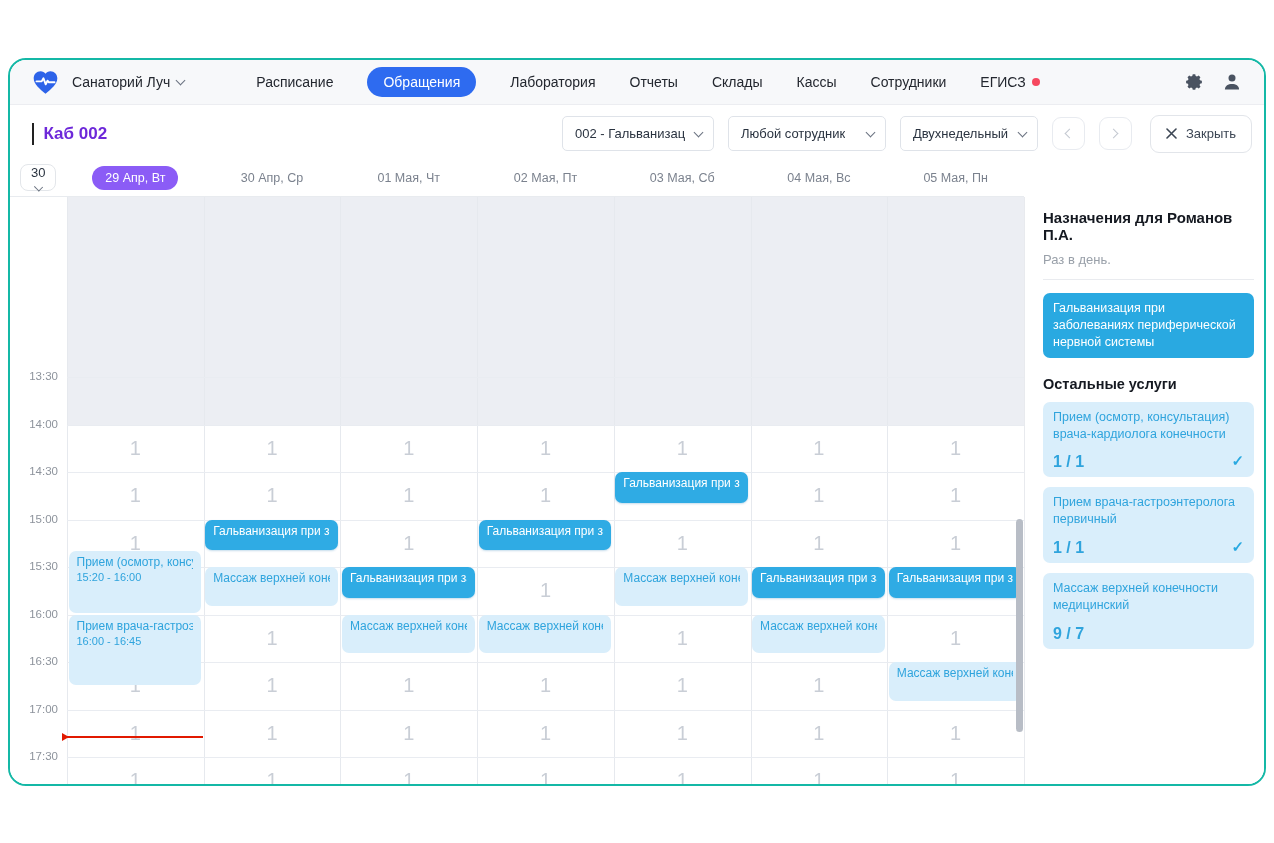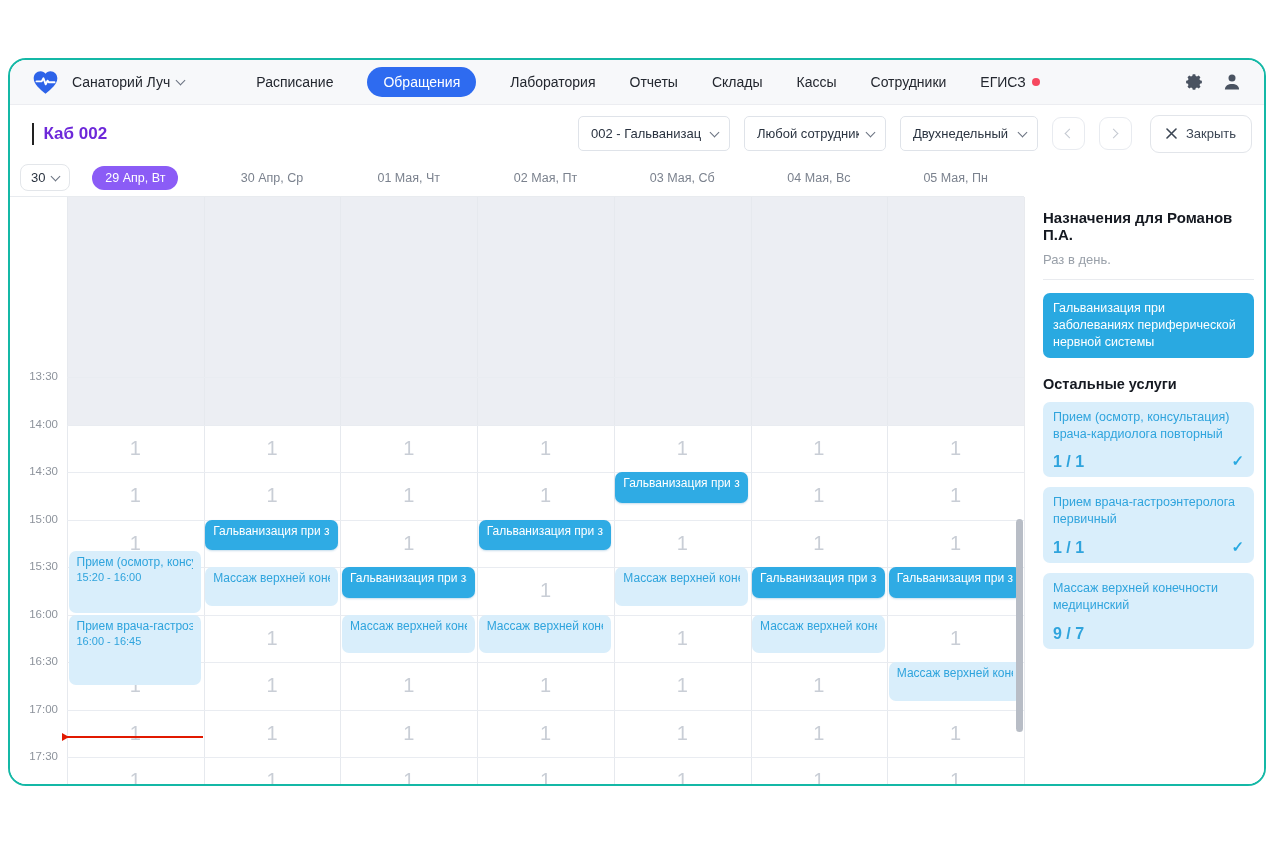--- a/index.html
+++ b/index.html
@@ -40,21 +40,21 @@
   .nav-arrow .chev { border-color:#c3c8d1; margin:0; }
   .nav-arrow.prev .chev { transform:rotate(135deg); margin-left:3px; }
   .nav-arrow.next .chev { transform:rotate(-45deg); margin-right:3px; }
   #close-btn { height:38px; border:1px solid #e2e5ea; border-radius:9px; background:#fff; display:flex;
     align-items:center; gap:9px; padding:0 15px; font-size:13px; color:#3c4654; cursor:pointer; margin-left:4px; }
 
   
   #day-row { position:absolute; left:0; top:102px; width:1014px; height:35px; background:#fff;
     border-bottom:1px solid #e8ebef; }
   #slot-btn { position:absolute; left:10px; top:2px; height:27px; border:1px solid #e3e6ea; border-radius:8px;
-    background:#fff; display:flex; align-items:center; gap:7px; padding:0 10px; font-size:13px; color:#2a3340; cursor:pointer; }
+    background:#fff; display:flex; align-items:center; gap:7px; padding:0 10px; font-size:13px; color:#2a3340; cursor:pointer;flex-direction:column; }
   .day-cell { position:absolute; top:0; height:30px; display:flex; align-items:center; justify-content:center; cursor:pointer; }
   .day-label { font-size:12.5px; color:#7b828e; white-space:nowrap; }
   .day-pill { font-size:12.5px; color:#fff; background:#8b5cf6; border-radius:999px; padding:5px 13px; white-space:nowrap; }
 
   
   #grid { position:absolute; left:0; top:137px; width:1014px; height:590px; background:#fff; overflow:hidden; }
   .gray-zone { position:absolute; left:57px; width:957px; background:#eceef3; }
   .vline { position:absolute; top:0; width:1px; height:590px; background:#e6e9ee; }
   .hline { position:absolute; left:57px; width:957px; height:1px; background:#e9ecf1; }
   .time-label { position:absolute; left:0; width:48px; text-align:right; font-size:11.5px; color:#8d939c; }
@@ -143,21 +143,21 @@
   </div>
 
   <div id="title-row">
     <span class="title-sep"></span>
     <span id="room-label">Каб 002</span>
     <div id="filters">
       <div class="select" style="width:152px">
         <span class="val">002 - Гальванизац</span>
         <span class="chev"></span>
       </div>
-      <div class="select" style="width:142px">
+      <div class="select" style="width:158px">
         <span class="val">Любой сотрудник</span>
         <span class="chev"></span>
       </div>
       <div class="select" style="width:138px">
         <span class="val">Двухнедельный</span>
         <span class="chev"></span>
       </div>
       <div class="nav-arrow prev">
           <span class="chev"></span>
         </div>
@@ -335,21 +335,21 @@
     </div>
 
   <div id="sidebar">
     <div id="sb-title">Назначения для Романов П.А.</div>
     <div id="sb-sub">Раз в день.</div>
     <div id="sb-divider"></div>
     <div id="sb-main-btn">Гальванизация при заболеваниях периферической нервной системы</div>
     <div id="sb-section">Остальные услуги</div>
     <div id="services">
         <div class="svc-card">
-          <div class="svc-name">Прием (осмотр, консультация) врача-кардиолога повторный</div>
+          <div class="svc-name">Прием (осмотр, консультация) врача-кардиолога конечности</div>
           <div class="svc-count">1 / 1</div>
           <span class="svc-check">✓</span>
         </div>
         <div class="svc-card">
           <div class="svc-name">Прием врача-гастроэнтеролога первичный</div>
           <div class="svc-count">1 / 1</div>
           <span class="svc-check">✓</span>
         </div>
         <div class="svc-card">
           <div class="svc-name">Массаж верхней конечности медицинский</div>

